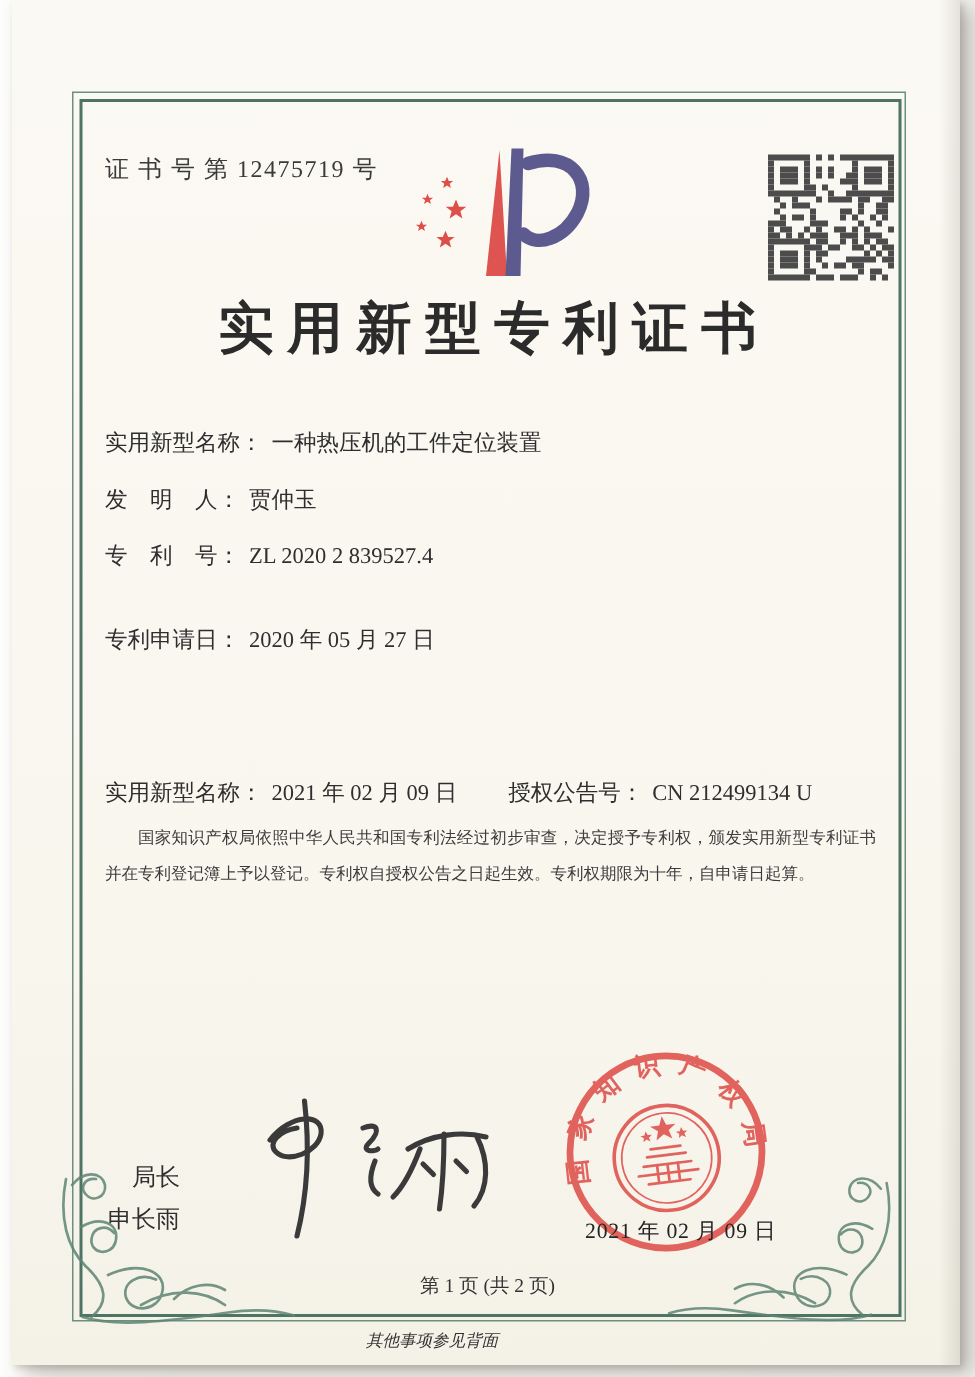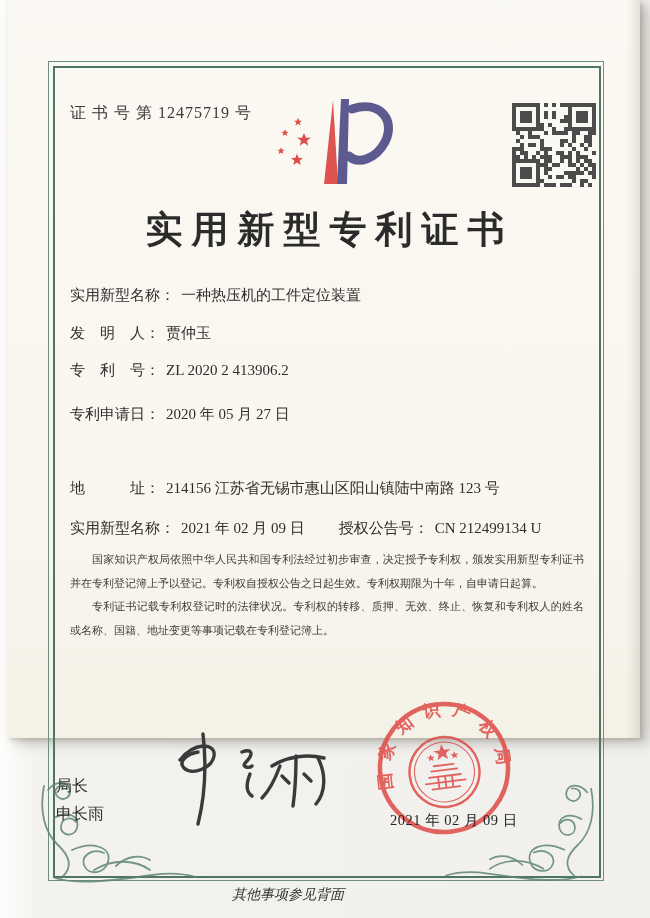--- a/index.html
+++ b/index.html
@@ -2,21 +2,21 @@
 <html><head>
 <meta charset="utf-8">
 <style>
   html,body{margin:0;padding:0;background:#ffffff;}
   #photo{
     position:relative;width:650px;height:918px;overflow:hidden;
     background:linear-gradient(to right,#fdfdfc 0%,#f3f2ef 6%,#f1f0ed 100%);
     font-family:"Liberation Serif","DejaVu Serif",serif;
   }
   .paper{
-    position:absolute;left:8px;top:0;width:632px;height:738px;
+    position:absolute;left:8px;top:0;width:632px;height:910px;
     background:linear-gradient(180deg,#fbf9f3 0%,#f9f6ee 70%,#f4f1e7 100%);
     box-shadow:8px 5px 12px rgba(110,105,95,.38), 2px 2px 4px rgba(110,105,95,.25);
   }
   .paper::after{ 
     content:"";position:absolute;right:0;top:0;width:14px;height:100%;
     background:linear-gradient(to right,rgba(0,0,0,0),rgba(90,85,75,.14));
   }
   .frame-outer{position:absolute;left:40px;top:61px;width:554px;height:818px;border:1px solid #6c9080;}
   .frame-inner{position:absolute;left:45px;top:66px;width:544px;height:808px;border:2px solid #4e7563;}
   .flourish{position:absolute;}
@@ -27,41 +27,41 @@
   .logo{position:absolute;left:256px;top:96px;}
   .qr{
     position:absolute;left:504px;top:103px;width:84px;height:84px;
     display:grid;grid-template-columns:repeat(21,1fr);grid-template-rows:repeat(21,1fr);
     background:#faf8f2;
   }
   .qr-cell{background:transparent;}
   .qr-cell.on{background:#4c4c4c;}
 
   .title{
-    position:absolute;left:42px;top:205px;width:550px;text-align:center;
+    position:absolute;left:42px;top:194px;width:550px;text-align:center;
     font-size:37px;font-weight:600;color:#2b2b2b;letter-spacing:9px;padding-left:9px;box-sizing:border-box;
   }
 
   .field-row{position:absolute;left:62px;font-size:15px;color:#2e2e2e;white-space:nowrap;}
   .field-row .lab{font-weight:500;}
   .field-row .val{margin-left:6px;}
   .field-row .pair2{margin-left:34px;font-family:Liberation Mono, monospace;}
-  .r1{top:286px}.r2{top:324px}.r3{top:361px}.r4{top:405px}.r5{top:441px}.r6{top:479px}.r7{top:519px}
+  .r1{top:286px}.r2{top:324px}.r3{top:361px}.r4{top:417px}.r5{top:441px}.r6{top:479px}.r7{top:519px}
 
   .legal{position:absolute;left:62px;top:548px;width:514px;font-size:11px;line-height:23.6px;color:#3c3c3c;}
   .legal p{margin:0;text-indent:2em;text-align:justify;}
 
-  .director{position:absolute;left:48px;top:772px;font-size:16px;color:#2f2f2f;line-height:28px;}
+  .director{position:absolute;left:64px;top:772px;font-size:16px;color:#2f2f2f;line-height:28px;text-align:right;}
   .signature{position:absolute;left:146px;top:726px;}
 
   .seal{position:absolute;left:366px;top:698px;transform:rotate(-7deg);}
   .seal-date{position:absolute;left:382px;top:811px;font-size:14.5px;color:#242424;letter-spacing:.5px;}
 
   .page-num{position:absolute;left:42px;top:848px;width:550px;text-align:center;font-size:13px;color:#333;}
-  .back-note{position:absolute;left:0;top:886px;width:560px;text-align:center;font-size:14px;font-style:italic;color:#333;}
+  .back-note{position:absolute;left:0;top:886px;width:560px;text-align:center;font-size:11px;font-style:italic;color:#333;}
 </style>
 </head>
 <body>
 
 <div id="photo">
   <div class="paper">
 
     <div class="frame-outer"></div>
     <div class="frame-inner"></div>
 
@@ -552,35 +552,31 @@
 
     <div class="title">实用新型专利证书</div>
 
     <div class="field-row r1">
       <span class="lab">实用新型名称：</span><span class="val">一种热压机的工件定位装置</span>
     </div>
     <div class="field-row r2">
       <span class="lab">发　明　人：</span><span class="val">贾仲玉</span>
     </div>
     <div class="field-row r3">
-      <span class="lab">专　利　号：</span><span class="val">ZL 2020 2 413906.2</span>
+      <span class="lab">专　利　号：</span><span class="val">ZL 2020 2 839527.4</span>
     </div>
     <div class="field-row r4">
       <span class="lab">专利申请日：</span><span class="val">2020 年 05 月 27 日</span>
     </div>
-    <div class="field-row r6">
-      <span class="lab">地　　　址：</span><span class="val">214156 江苏省无锡市惠山区阳山镇陆中南路 123 号</span>
-    </div>
     <div class="field-row r7">
       <span class="lab">实用新型名称：</span><span class="val">2021 年 02 月 09 日</span><span class="lab pair2">授权公告号：</span><span class="val">CN 212499134 U</span>
     </div>
 
     <div class="legal">
       <p>国家知识产权局依照中华人民共和国专利法经过初步审查，决定授予专利权，颁发实用新型专利证书并在专利登记簿上予以登记。专利权自授权公告之日起生效。专利权期限为十年，自申请日起算。</p>
-      <p>专利证书记载专利权登记时的法律状况。专利权的转移、质押、无效、终止、恢复和专利权人的姓名或名称、国籍、地址变更等事项记载在专利登记簿上。</p>
     </div>
 
     <div class="director">
       <div>局长</div>
       <div>申长雨</div>
     </div>
 
     <svg class="signature" width="180" height="108" viewBox="0 0 180 108">
       <g fill="none" stroke="#3a3a3a" stroke-width="3.4" stroke-linecap="round">
         <path d="M26,34 C40,16 62,16 60,30 C58,42 38,50 30,42 C24,36 32,28 44,26"></path>
@@ -619,17 +615,18 @@
             <path d="M-20,14 h40"></path>
             <path d="M-14,20 h28"></path>
             <path d="M-7,8 v11 M7,8 v11 M0,9 v10"></path>
           </g>
         </g>
       </g>
     </svg>
 
     <div class="seal-date">2021 年 02 月 09 日</div>
 
+    <div class="page-num">第 1 页 (共 2 页)</div>
 
     <div class="back-note">其他事项参见背面</div>
 
   </div>
 </div>
 
 </body></html>

